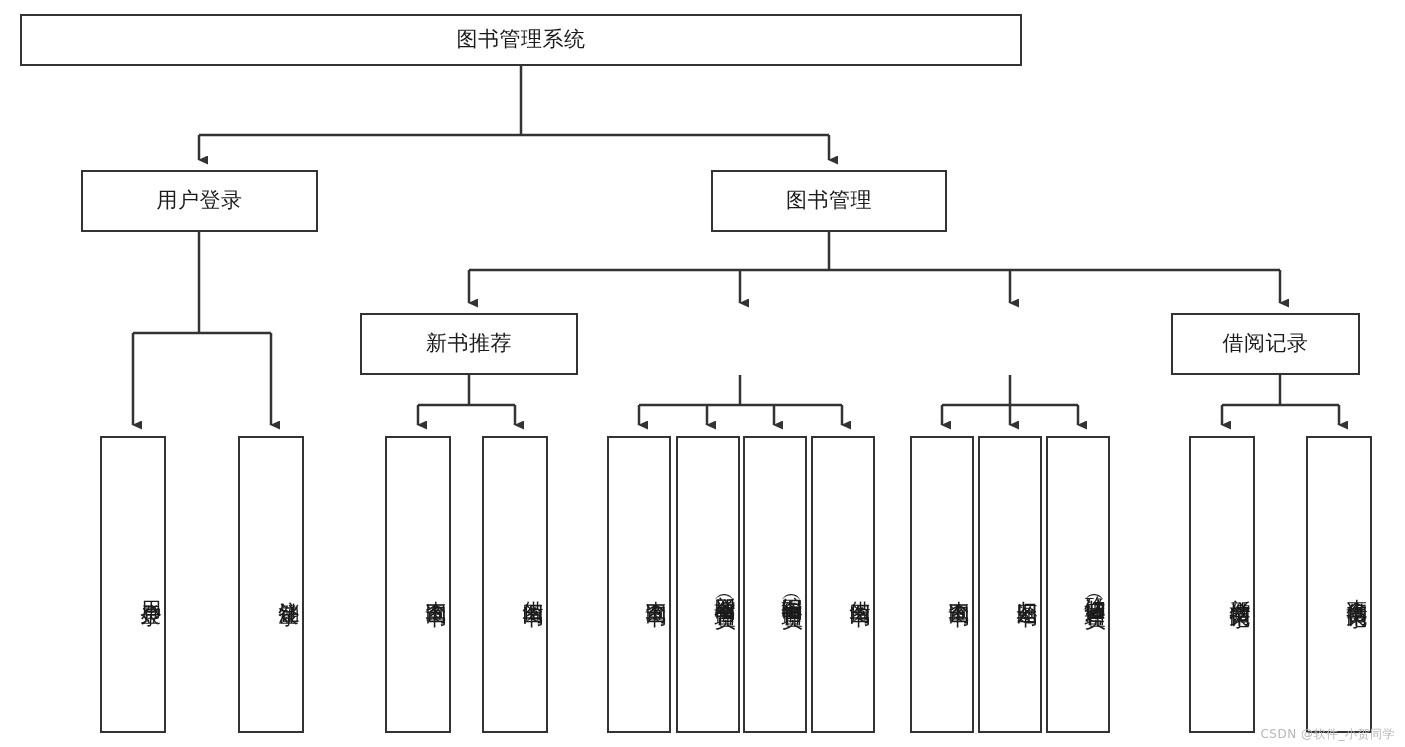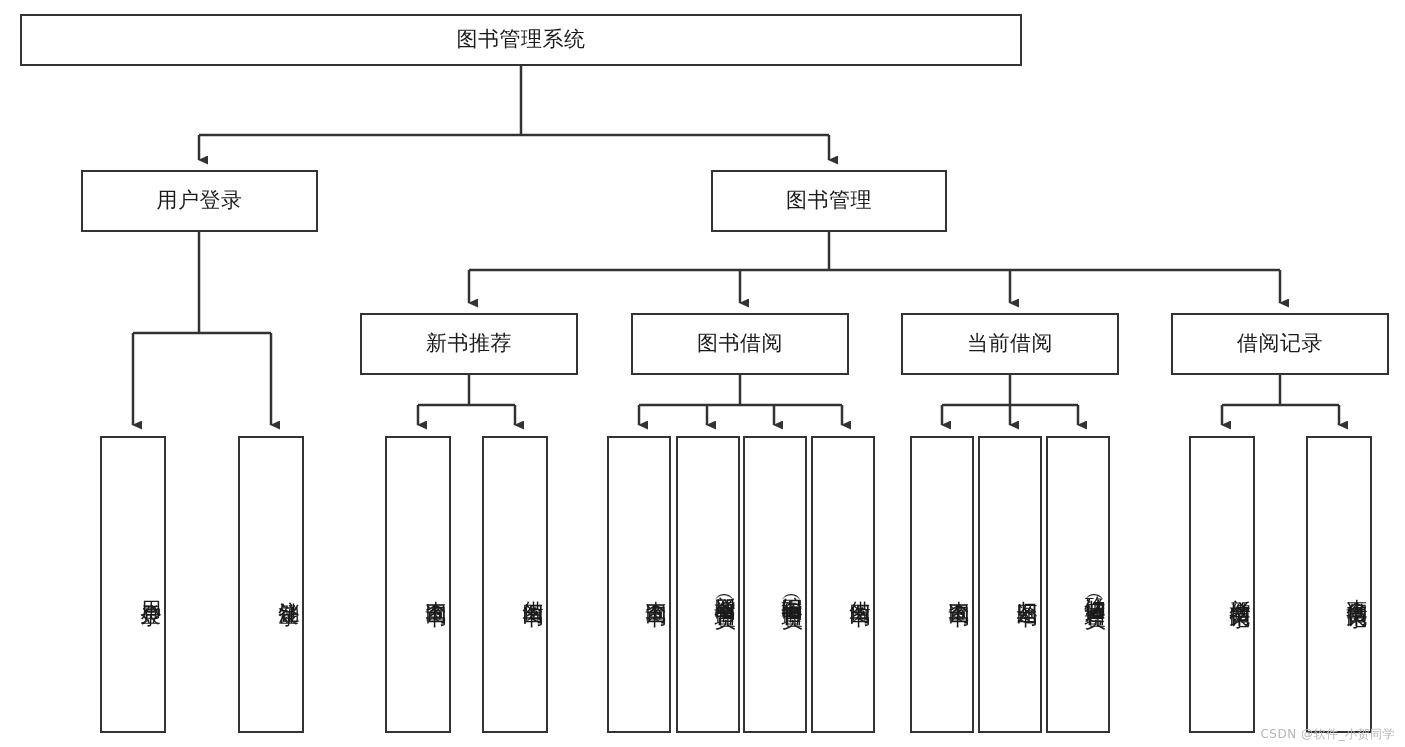--- a/index.html
+++ b/index.html
@@ -129,27 +129,21 @@
   <div class="node node-h" style="left:81px; top:170px; width:237px; height:62px;">
     <span>用户登录</span>
   </div>
   <div class="node node-h" style="left:360px; top:313px; width:218px; height:62px;">
     <span>新书推荐</span>
   </div>
 
   <div class="node node-h" style="left:711px; top:170px; width:236px; height:62px;">
     <span>图书管理</span>
   </div>
-  <div class="node node-h" style="left:631px; top:313px; width:218px; height:62px;">
-    <span>图书借阅</span>
-  </div>
-  <div class="node node-h" style="left:901px; top:313px; width:218px; height:62px;">
-    <span>当前借阅</span>
-  </div>
-  <div class="node node-h" style="left:1171px; top:313px; width:218px; height:62px;">
+  <div class="node node-h" style="left:1171px; top:313px; width:189px; height:62px;">
     <span>借阅记录</span>
   </div>
 
   <div class="node node-v" style="left:100px; top:436px; width:66px; height:297px;">
     <span>用户登录</span>
   </div>
   <div class="node node-v" style="left:238px; top:436px; width:66px; height:297px;">
     <span>注销登录</span>
   </div>
 

